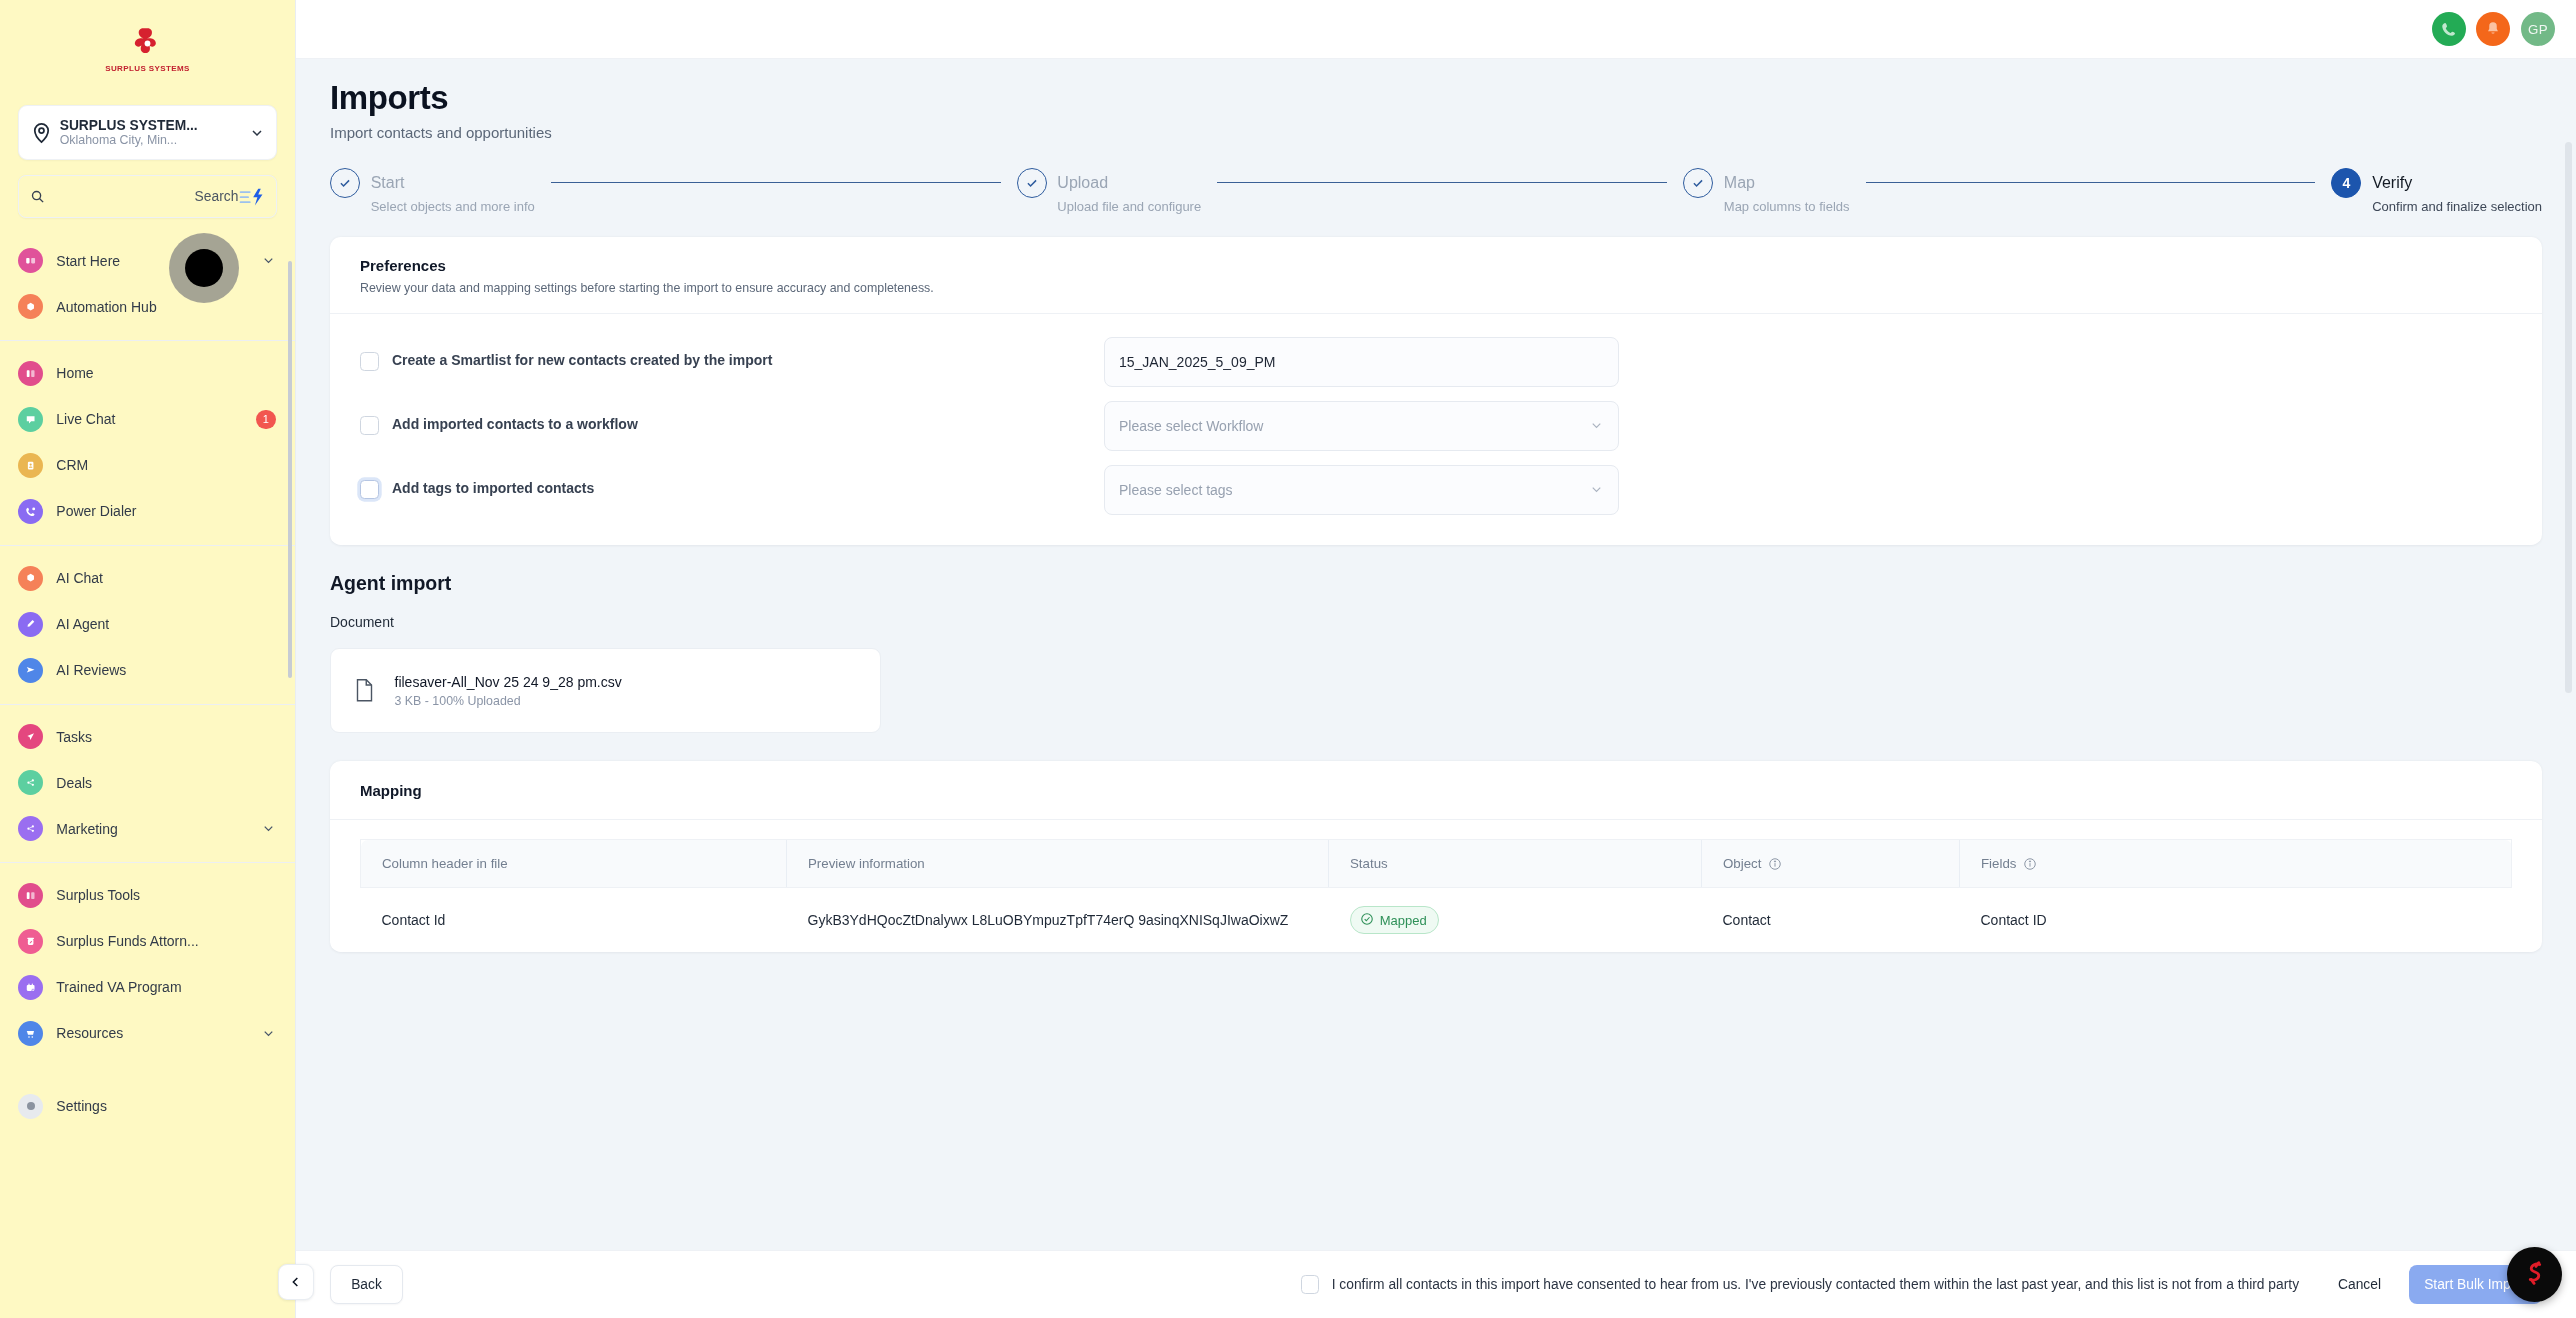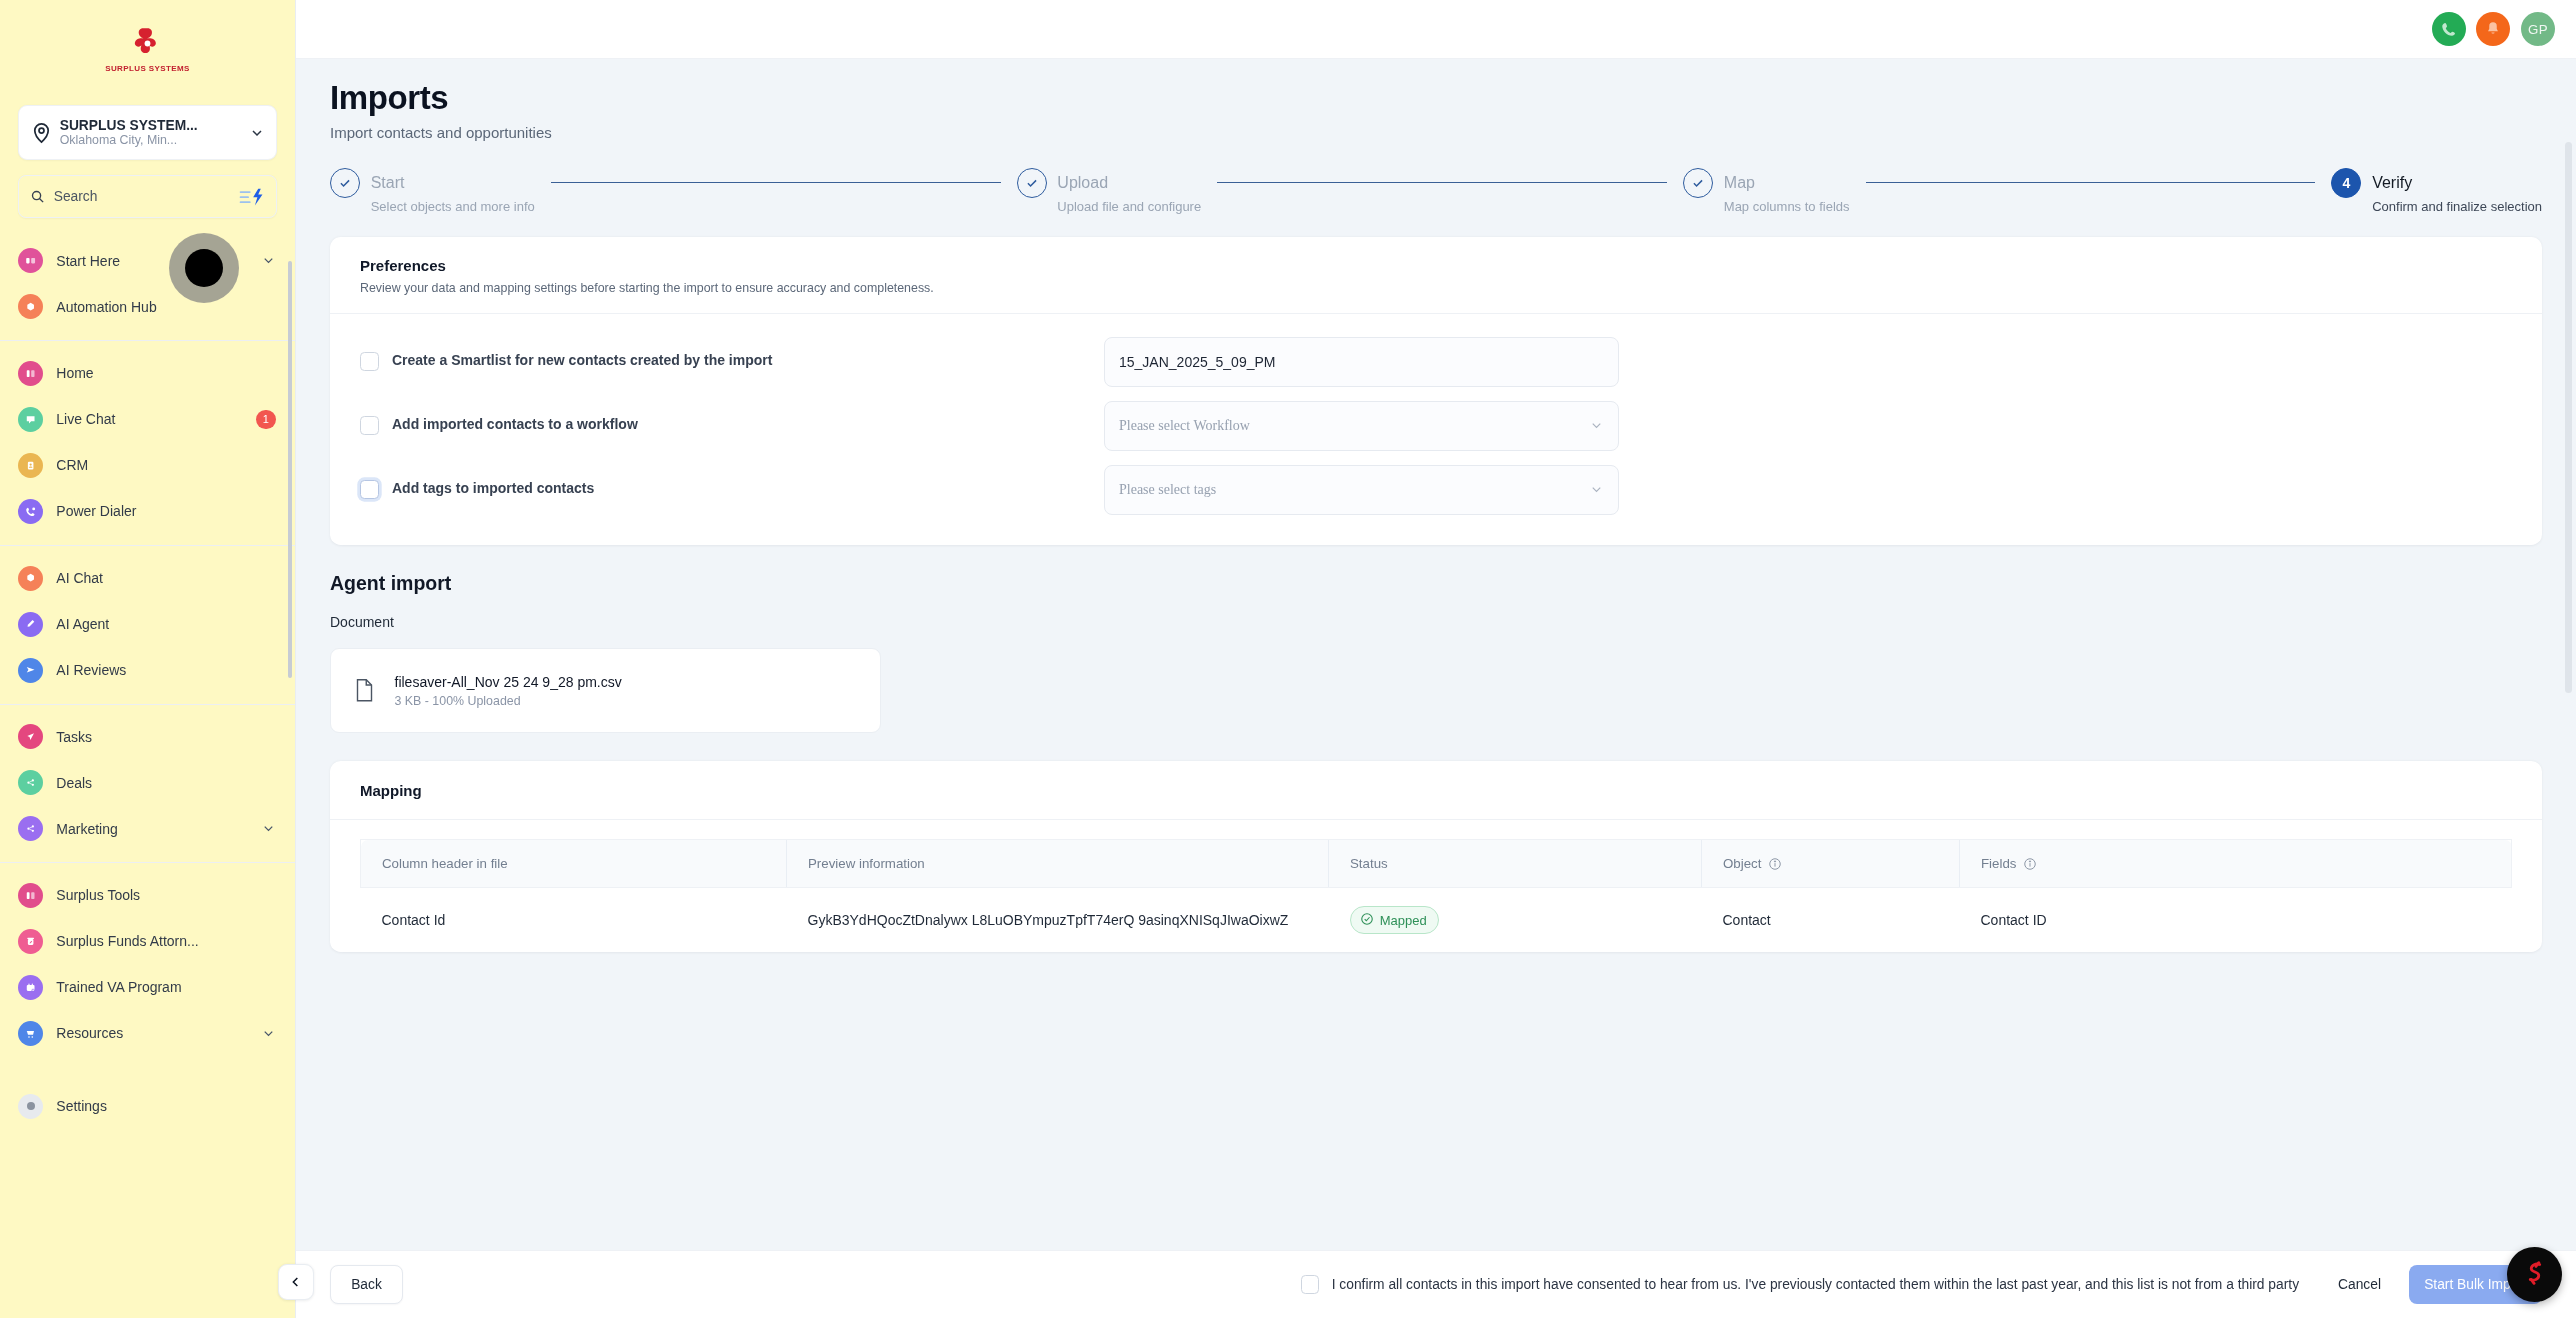--- a/index.html
+++ b/index.html
@@ -54,20 +54,21 @@
   }
   .chev { width: 16px; height: 16px; flex: 0 0 16px; color: #2b3544; }
 
   .search-card {
     margin: 15px 18px 0 18px;
     height: 43px;
     border: 0.9px solid #eef1f5;
     border-radius: 8px;
     display: flex; align-items: center; padding: 0 10.7px;
     box-shadow: 0 0.9px 1.8px rgba(16,24,40,.04);
+    text-align: right;
   }
   .search-ico { width: 15px; height: 15px; flex: 0 0 15px; color: #374151; margin-right: 9px;}
   .search-ph { flex: 1; font-size: 13.8px; color: #4b5563; }
   .bolt-ico { width: 27px; height: 19.5px; flex: 0 0 27px; }
 
   .nav { margin-top: 10.7px; flex: 1; overflow: hidden; position: relative; }
   .nav-group { padding: 9px 0 10.7px 0; }
   .nav-group + .nav-group { border-top: 0.9px solid #eceff3; }
   .nav-item {
     height: 46px; display: flex; align-items: center;
@@ -179,21 +180,21 @@
     flex: 0 0 18.7px; margin-right: 13.3px;
   }
   .cb.focus { box-shadow: 0 0 0 2.7px #dbe6f8; border-color: #b6c6e3; }
   .pref-text { font-size: 14px; color: #374151; }
   .pref-ctrl { flex: 1; max-width: 515px; }
   .inputbox {
     height: 50px; border: 0.9px solid #e6eaf0; border-radius: 8px;
     background: #fbfcfe; display: flex; align-items: center;
     padding: 0 14px; font-size: 14px; color: #1d2533;
   }
-  .inputbox.ph { color: #97a1b0; font-family: Liberation Serif, serif; }
+  .inputbox.ph { color: #97a1b0; }
   .inputbox .dd-chev { margin-left: auto; width: 15px; height: 15px; color: #aab3c0; }
 
   .section-h2 { margin: 27px 34px 0 34px; font-size: 19.5px; font-weight: 600; color: #111827; }
   .section-h3 { margin: 19.5px 34px 0 34px; font-size: 14px; font-weight: 500; color: #1f2937; }
 
   .doc-card {
     margin: 18px 34px 0 34px;
     width: 551px; height: 85px;
     border: 0.9px solid #eaeef3; border-radius: 9px;
     background: #fff; display: flex; align-items: center;

